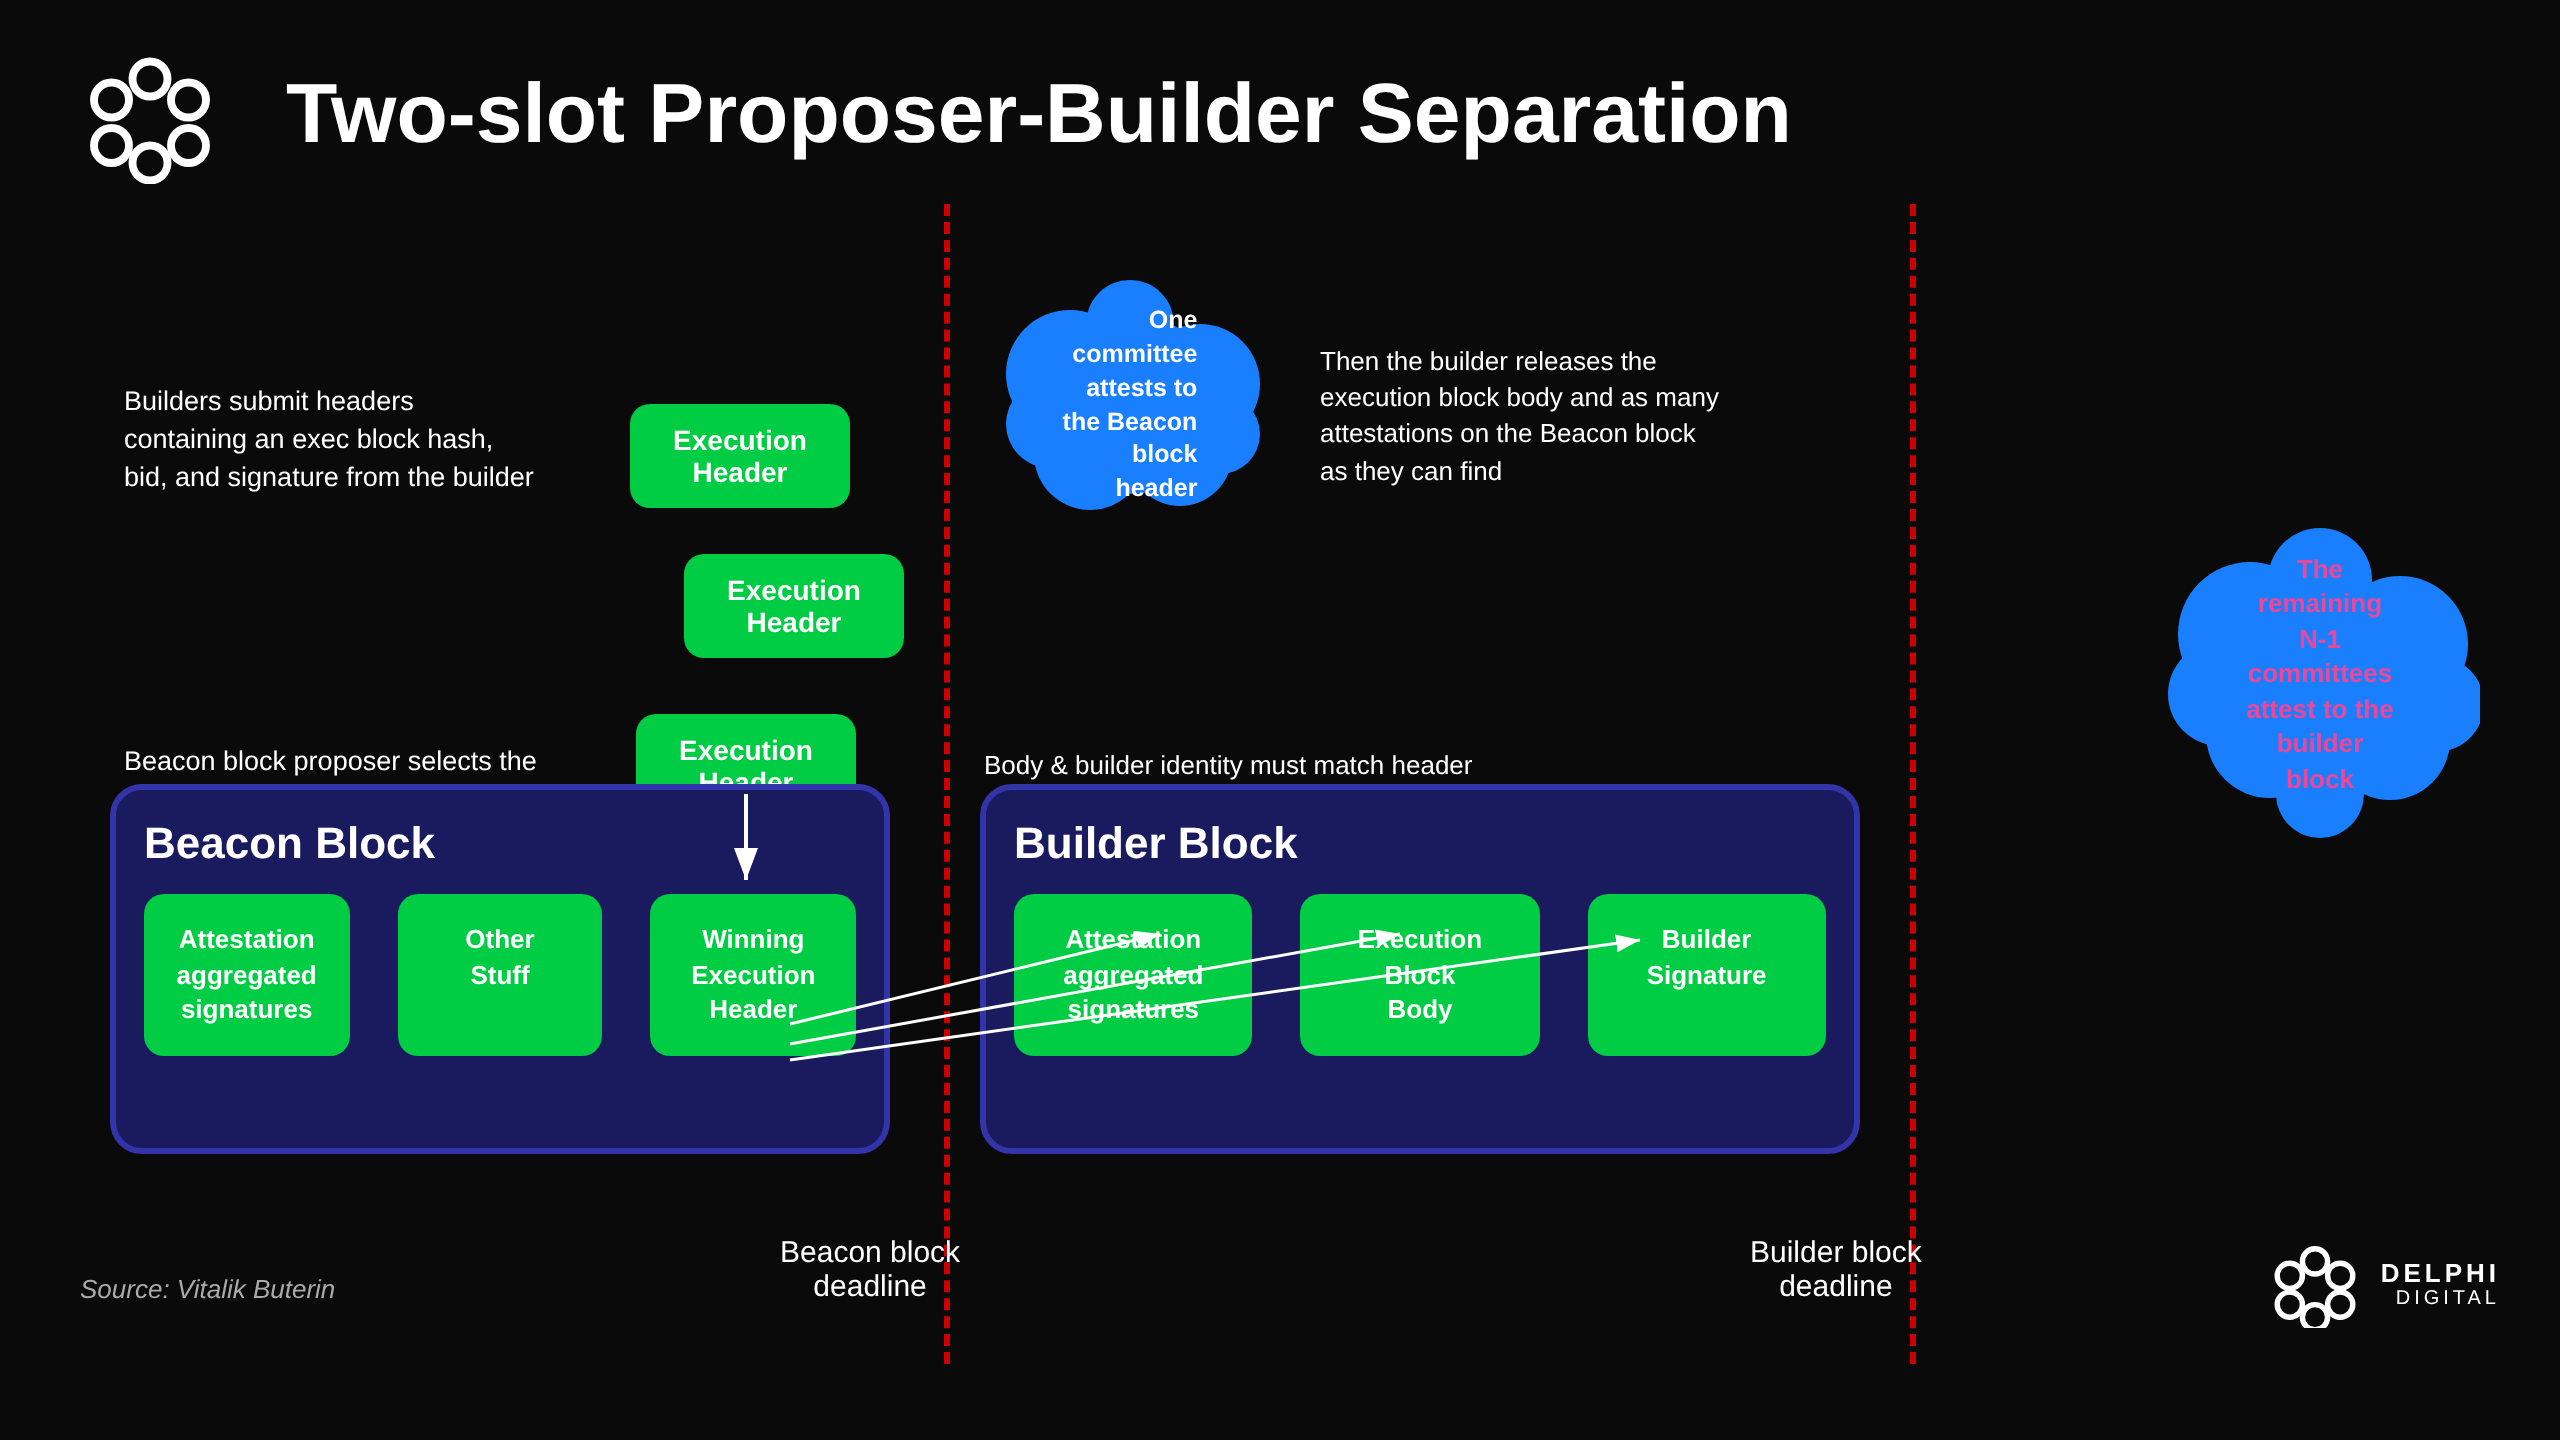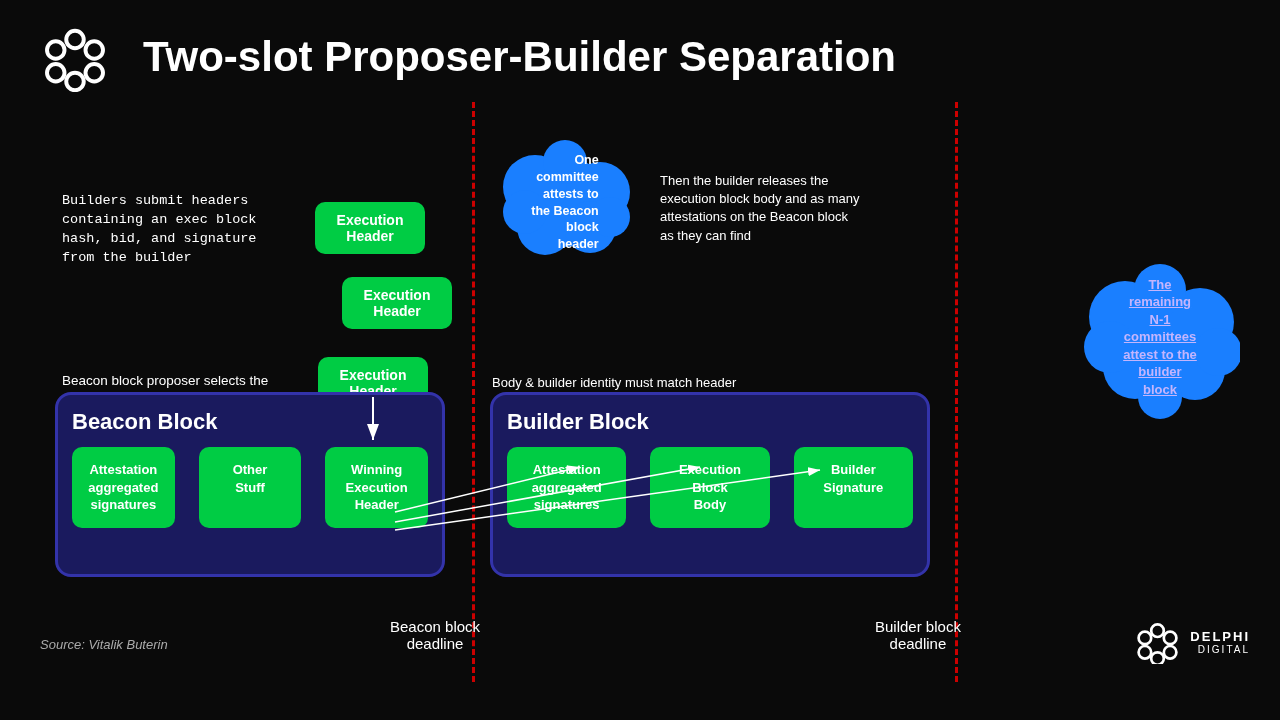--- a/index.html
+++ b/index.html
@@ -184,21 +184,21 @@
     <h1>Two-slot Proposer-Builder Separation</h1>
   </div>
 </div>
 
 <div class="diagram">
 
   <div class="dashed-line" style="left: 472px;"></div>
 
   <div class="dashed-line" style="left: 955px;"></div>
 
-  <div class="text-label" style="left: 62px; top: 90px; width: 210px; font-family: Liberation Mono, monospace;">Builders submit
+  <div class="text-label" style="left: 62px; top: 90px; width: 210px;">Builders submit
 headers containing an
 exec block hash, bid,
 and signature from
 the builder</div>
 
   <div class="exec-header-box" style="left: 315px; top: 100px;">Execution<br>Header</div>
   <div class="exec-header-box" style="left: 342px; top: 175px;">Execution<br>Header</div>
   <div class="exec-header-box" style="left: 318px; top: 255px;">Execution<br>Header</div>
 
   <div class="text-label" style="left: 62px; top: 270px; width: 210px;">Beacon block proposer
@@ -256,21 +256,21 @@
         <circle cx="45" cy="65" r="36"></circle>
         <circle cx="120" cy="70" r="34"></circle>
         <circle cx="55" cy="115" r="32"></circle>
         <circle cx="115" cy="118" r="30"></circle>
         <circle cx="80" cy="38" r="26"></circle>
         <circle cx="30" cy="95" r="26"></circle>
         <circle cx="138" cy="100" r="24"></circle>
         <circle cx="80" cy="145" r="22"></circle>
       </g>
     </svg>
-    <div style="position:absolute;top:20px;left:10px;width:140px;height:130px;display:flex;align-items:center;justify-content:center;text-align:center;color:#c4b5fd;font-size:13px;font-weight:700;line-height:1.35;text-decoration:underline;">The<br>remaining<br>N-1<br>committees<br>attest to the<br>builder<br>block</div>
+    <div style="position:absolute;top:20px;left:10px;width:140px;height:130px;display:flex;align-items:center;justify-content:center;text-align:center;color:#ec4899;font-size:13px;font-weight:700;line-height:1.35;">The<br>remaining<br>N-1<br>committees<br>attest to the<br>builder<br>block</div>
   </div>
 
   <div class="bottom-label" style="left: 390px;">Beacon block<br>deadline</div>
   <div class="bottom-label" style="left: 875px;">Builder block<br>deadline</div>
 
   <div class="source-label">Source: Vitalik Buterin</div>
 
   <div class="delphi-logo">
     <svg class="delphi-logo-icon" viewBox="0 0 50 50">
       <g fill="none" stroke="white" stroke-width="3" stroke-linecap="round">

